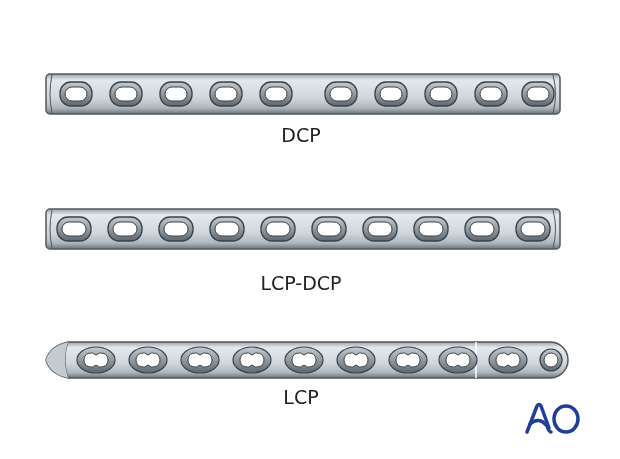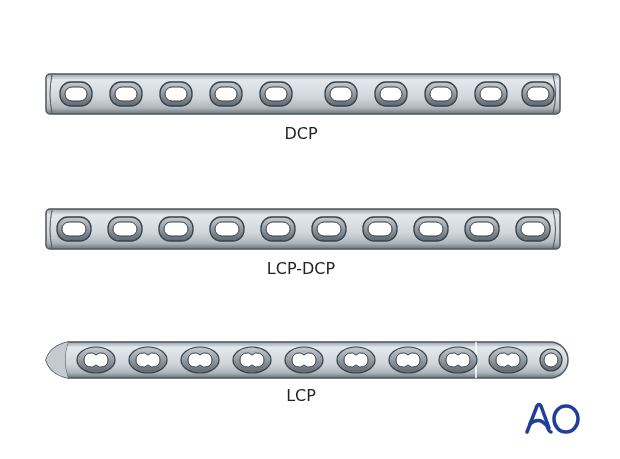--- a/index.html
+++ b/index.html
@@ -1,18 +1,18 @@
 <!DOCTYPE html>
 <html><head>
 <meta charset="utf-8">
 <style>
   html, body { margin: 0; padding: 0; background: #ffffff; }
   body { width: 620px; height: 459px; position: relative; overflow: hidden; font-family: "DejaVu Sans", sans-serif; }
   .plate { position: absolute; }
-  .label { position: absolute; font-size: 16px; color: #222; text-align: center; width: 160px; }
+  .label { position: absolute; font-size: 19px; color: #222; text-align: center; width: 160px; }
   .logo { position: absolute; left: 525px; top: 402px; }
 </style>
 </head>
 <body>
 
 <svg class="plate" style="left:44px;top:72px" width="520" height="46" viewBox="0 0 520 46">
   <defs>
     <linearGradient id="pg" x1="0" y1="0" x2="0" y2="1">
       <stop offset="0" stop-color="#9aa3aa"></stop>
       <stop offset="0.15" stop-color="#e3e8ec"></stop>
@@ -113,21 +113,21 @@
     <g transform="translate(438,22)">
         <rect x="-17" y="-12" width="34" height="24" rx="11" fill="url(#hg)" stroke="#3a4248" stroke-width="1.3"></rect>
         <rect x="-12" y="-7" width="24" height="14" rx="7" fill="#fff" stroke="#3a4248"></rect>
       </g>
     <g transform="translate(489,22)">
         <rect x="-17" y="-12" width="34" height="24" rx="11" fill="url(#hg)" stroke="#3a4248" stroke-width="1.3"></rect>
         <rect x="-12" y="-7" width="24" height="14" rx="7" fill="#fff" stroke="#3a4248"></rect>
       </g>
   </g>
 </svg>
-<div class="label" style="left:221px;top:259px">LCP-DCP</div>
+<div class="label" style="left:221px;top:272px">LCP-DCP</div>
 
 <svg class="plate" style="left:44px;top:338px" width="530" height="46" viewBox="0 0 530 46">
   <path d="M 24 4 L 506 4 A 18 18 0 0 1 506 40 L 24 40 Q 6 36 2 22 Q 6 8 24 4 Z" fill="url(#pg)" stroke="#4f585f" stroke-width="1.5"></path>
   <path d="M 24 4 Q 18 22 24 40" fill="none" stroke="#4f585f" stroke-width="1"></path>
   <path d="M 24 4 Q 6 8 2 22 Q 6 36 24 40 Q 18 22 24 4 Z" fill="#c3cad0"></path>
   <line x1="432" y1="4" x2="432" y2="40" stroke="#fff" stroke-width="1.5"></line>
   <g>
     <g transform="translate(52,22)">
         <ellipse cx="0" cy="0" rx="19" ry="13" fill="url(#hg)" stroke="#3a4248" stroke-width="1.2"></ellipse>
         <path d="M -12 0 A 7 7 0 0 1 0 -5 A 7 7 0 0 1 12 0 A 7 7 0 0 1 0 5 A 7 7 0 0 1 -12 0 Z" fill="#fff" stroke="#3a4248"></path>

